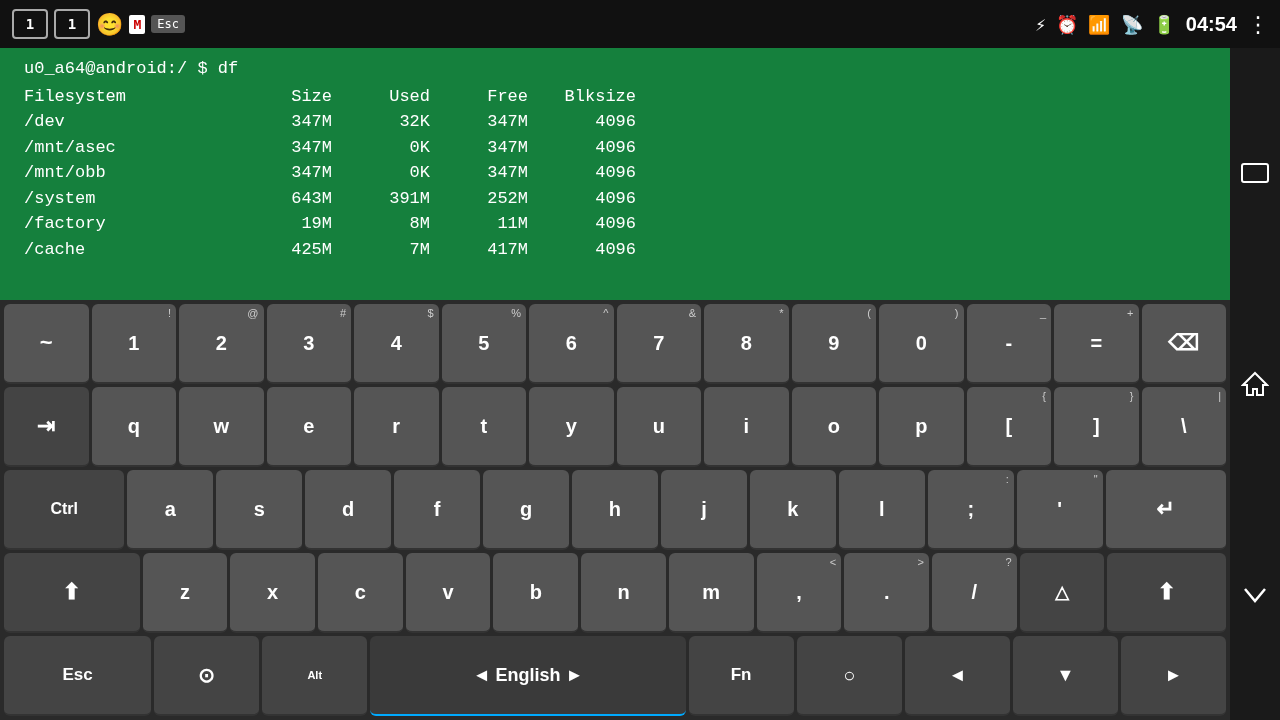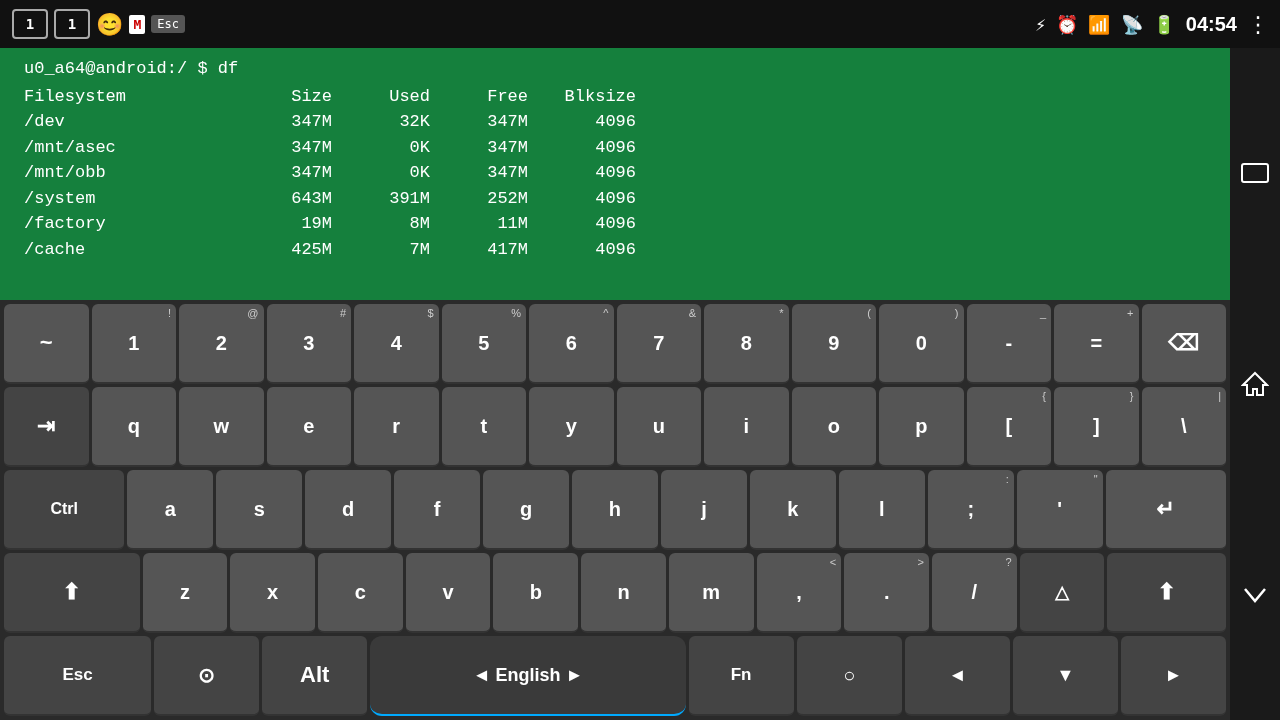--- a/index.html
+++ b/index.html
@@ -372,21 +372,21 @@
     <div class="key">,<span class="superscript">&lt;</span></div>
     <div class="key">.<span class="superscript">&gt;</span></div>
     <div class="key">/<span class="superscript">?</span></div>
     <div class="key special" style="font-size:18px;">△</div>
     <div class="key shift-up-key special" style="flex:1.4;">⬆</div>
   </div>
 
   <div class="key-row">
     <div class="key bottom-special" style="flex:1.4;font-size:17px;">Esc</div>
     <div class="key bottom-special" style="font-size:20px;">⊙</div>
-    <div class="key bottom-special" style="font-size:22px;">Alt</div>
-    <div class="key lang-key" style="font-size:18px;border-radius:12px;">◄ English ►</div>
+    <div class="key bottom-special" style="font-size:11px;">Alt</div>
+    <div class="key lang-key" style="font-size:18px;">◄ English ►</div>
     <div class="key bottom-special" style="font-size:17px;">Fn</div>
     <div class="key bottom-special" style="font-size:20px;">○</div>
     <div class="key bottom-special" style="font-size:18px;">◄</div>
     <div class="key bottom-special" style="font-size:18px;">▼</div>
     <div class="key bottom-special" style="font-size:18px;">►</div>
   </div>
 </div>
 
 </body></html>

